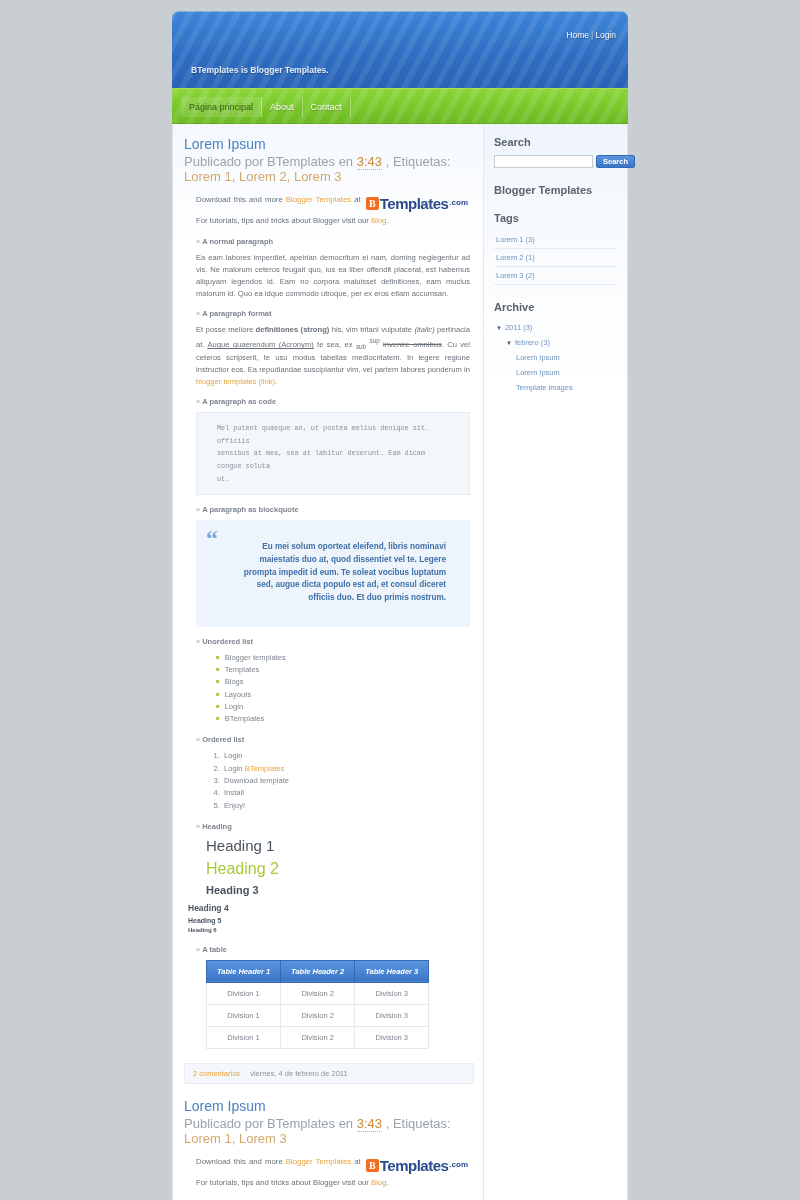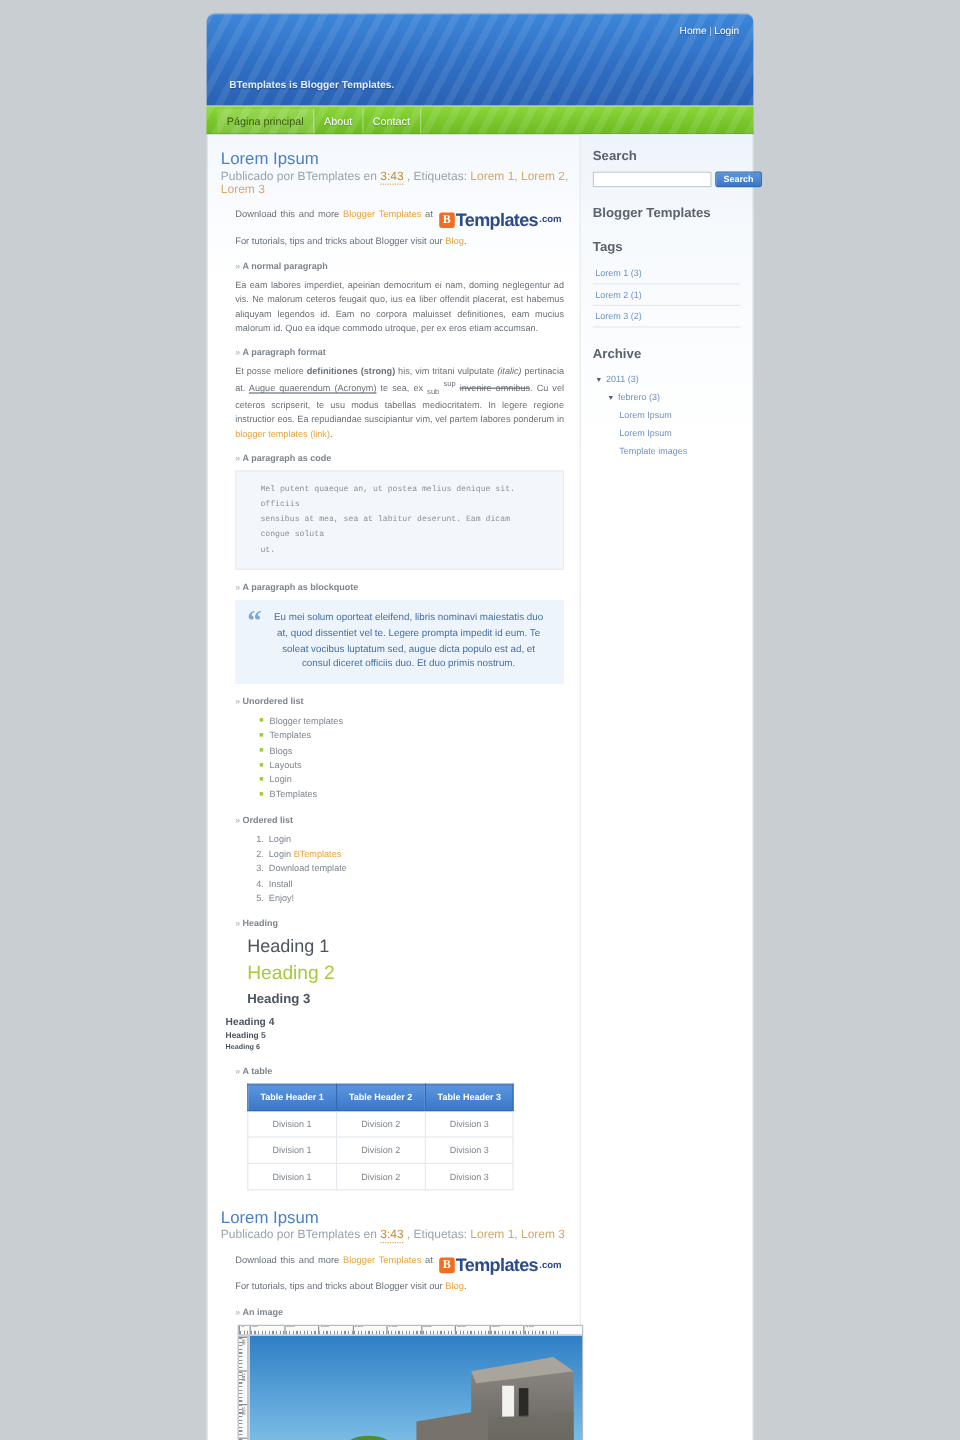--- a/index.html
+++ b/index.html
@@ -32,31 +32,31 @@
     font-size:30px; font-weight:bold; color:#fff;
     letter-spacing:-.6px;
     text-shadow:0 1px 2px rgba(0,0,0,.45);
   }
   .blogdesc {
     position:absolute; left:19px; top:54px;
     font-size:8.5px; font-weight:bold; color:#e4eefb;
     text-shadow:0 1px 1px rgba(0,0,0,.35);
   }
   .toplinks {
-    position:absolute; right:12px; top:9px;
+    position:absolute; right:12px; top:19px;
     font-size:8.5px; color:#dfe9f7;
     text-shadow:0 1px 1px rgba(0,0,0,.35);
     text-align:center;
   }
   .toplinks a { color:#fff; text-decoration:none; }
   .toplinks .sep { color:#b9d0ee; margin:0 2px; }
 
   
   .nav {
-    height:24px;
+    height:36px;
     background:
       repeating-linear-gradient(118deg, rgba(255,255,255,.10) 0 6px, rgba(255,255,255,0) 6px 14px),
       linear-gradient(180deg,#8ad63b 0%, #79c72b 52%, #6cba22 100%);
     border-top:1px solid #a8e05c;
     display:flex; align-items:center;
     padding-left:9px;
     box-shadow:inset 0 -1px 0 rgba(0,0,0,.10);
   }
   .nav a {
     display:block; padding:0 8px; line-height:20px;
@@ -72,21 +72,21 @@
     background:linear-gradient(180deg,#f4f8fd 0%, #ffffff 120px);
     border:1px solid #dfe4ea; border-top:none;
     min-height:1090px;
   }
   .main { width:310px; padding:8px 9px 10px 11px; }
   .sidebar { width:144px; padding:12px 10px 10px 10px; border-left:1px solid #e3e9ef;
              background:linear-gradient(180deg,#eef4fb 0%, #f7fafd 90px, #ffffff 260px); }
 
   
   .post-title { font-size:14px; color:#4a81c4; font-weight:normal; margin:4px 0 2px 0; }
-  .post-meta { font-size:10px; color:#9aa3ad; margin-bottom:8px; }
+  .post-meta { font-size:13px; color:#9aa3ad; margin-bottom:8px; }
   .post-meta a { color:#c98a3a; text-decoration:none; border-bottom:1px dotted #d6a96b; }
   .post-meta .tagl { color:#d3a86b; border:none; }
   .post-body { padding-left:12px; padding-right:4px; }
   .post-body p { margin:0 0 9px 0; line-height:1.55; font-size:7.6px; color:#6a7179; text-align:justify; }
   .lead { font-size:7.8px !important; }
   .lead a { color:#e8a33d; text-decoration:none; }
   .seclabel { font-size:7.5px; font-weight:bold; color:#7d858e; margin:10px 0 6px 0; }
   .seclabel .chev { color:#b8bfc7; margin-right:2px; }
 
   
@@ -106,21 +106,21 @@
     font-family:"Liberation Mono", monospace; font-size:6.8px;
     color:#8a929b; line-height:1.85;
   }
   
   .bquote {
     background:#eef4fb; padding:9px 12px 10px 10px; margin:0;
     display:flex; gap:5px;
   }
   .bquote .qmark { font-size:24px; color:#7aa6d8; font-family:"Liberation Serif", serif;
                    line-height:.8; font-weight:bold; }
-  .bquote p { margin:0; font-size:8.2px; font-weight:normal; color:#3f6fa8; line-height:1.55; text-align:center; }
+  .bquote p { margin:12px; font-size:8.2px; font-weight:bold; color:#3f6fa8; line-height:1.55; text-align:right; }
 
   
   ul.demo, ol.demo { margin:0 0 0 0; padding-left:26px; font-size:7.6px; color:#7d858e; line-height:1.62; }
   ul.demo { list-style:none; padding-left:20px; }
   ul.demo li::before { content:"■"; color:#9ecb3b; font-size:6px; margin-right:5px; vertical-align:1px; }
   ol.demo li { padding-left:2px; }
   ol.demo a { color:#e8a33d; text-decoration:none; }
 
   
   .h1d { font-size:15px; color:#4b5560; font-weight:normal; margin:2px 0 6px 10px; }
@@ -128,21 +128,21 @@
   .h3d { font-size:11px; color:#4b5560; font-weight:bold; margin:0 0 7px 10px; }
   .h4d { font-size:8.5px; color:#4b5560; font-weight:bold; margin:0 0 4px -8px; }
   .h5d { font-size:7px; color:#4b5560; font-weight:bold; margin:0 0 3px -8px; }
   .h6d { font-size:6px; color:#4b5560; font-weight:bold; margin:0 0 3px -8px; }
 
   
   table.demo { border-collapse:collapse; margin-left:10px; }
   table.demo th {
     background:linear-gradient(180deg,#5a96de 0%, #3b76c8 100%);
     color:#fff; font-size:7.5px; font-weight:bold;
-    padding:6px 10px; border:1px solid #3569b4; text-align:left;
+    padding:6px 10px; border:1px solid #3569b4; text-align:left;font-style:italic;
   }
   table.demo td {
     font-size:7.5px; color:#7d858e; padding:6px 12px;
     border:1px solid #e4e9ef; text-align:center;
   }
 
   
   .postfooter {
     background:#f4f7fb; border:1px solid #e8edf3;
     padding:5px 8px; margin-top:14px;
@@ -309,20 +309,24 @@
             </tr>
             <tr>
               <td>Division 1</td>
               <td>Division 2</td>
               <td>Division 3</td>
             </tr>
           </tbody>
             </table>
         </div>
 
+        <div class="postfooter">
+          <a href="#">2 comentarios</a>
+          <span>viernes, 4 de febrero de 2011</span>
+        </div>
       </div>
 
       <div style="margin-top:14px;">
         <h2 class="post-title">Lorem Ipsum</h2>
         <div class="post-meta">
           <span>Publicado por BTemplates en</span>
           <a href="#">3:43</a>
           <span>, Etiquetas:</span>
           <a href="#" class="tagl">Lorem 1</a><span class="tagl">,</span>
           <a href="#" class="tagl">Lorem 3</a>

